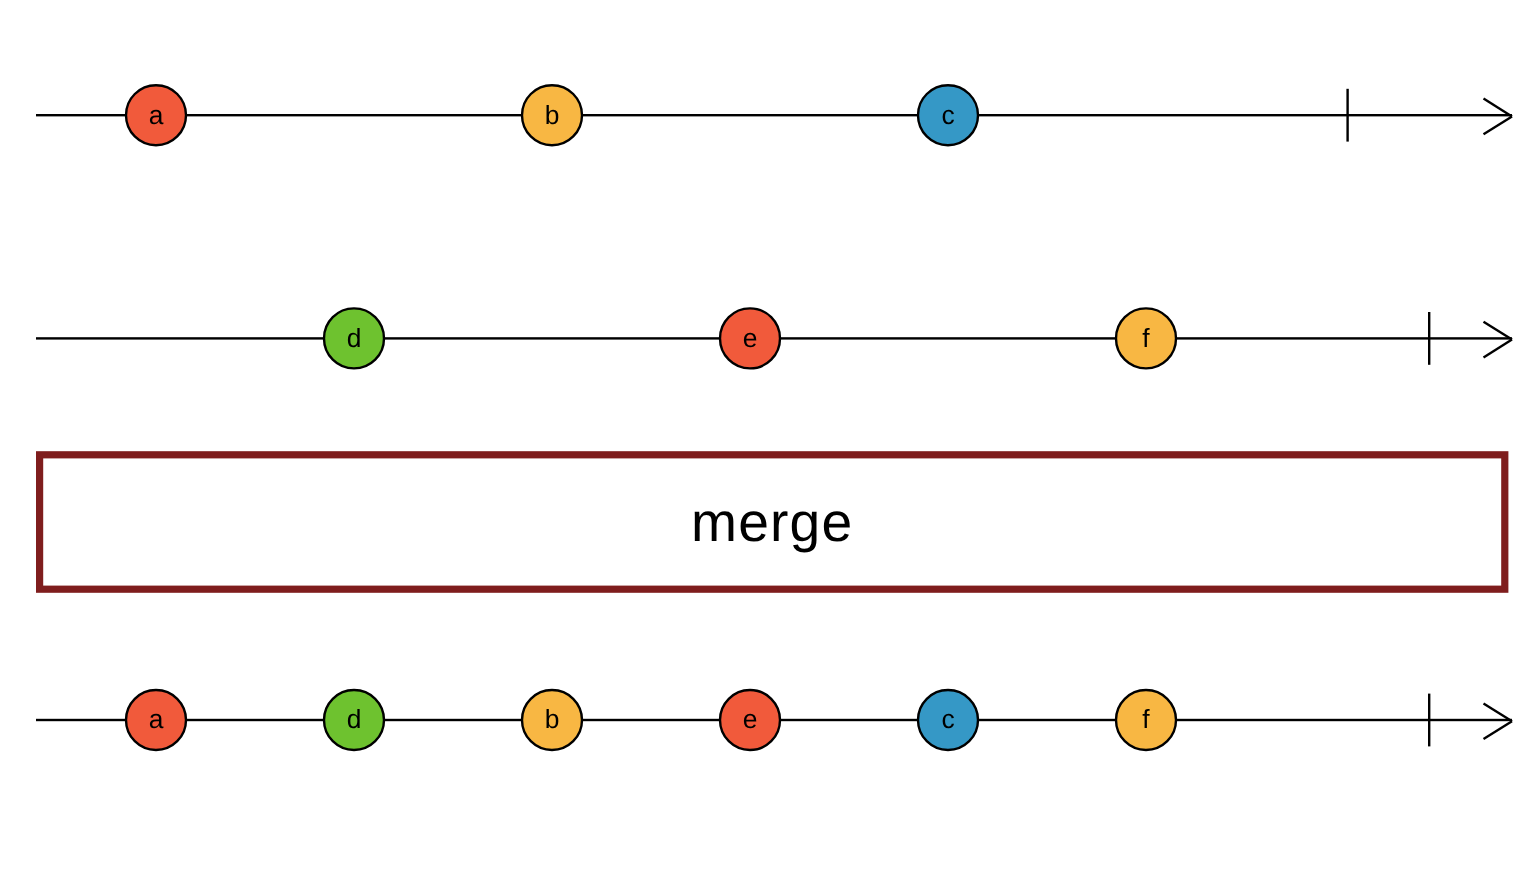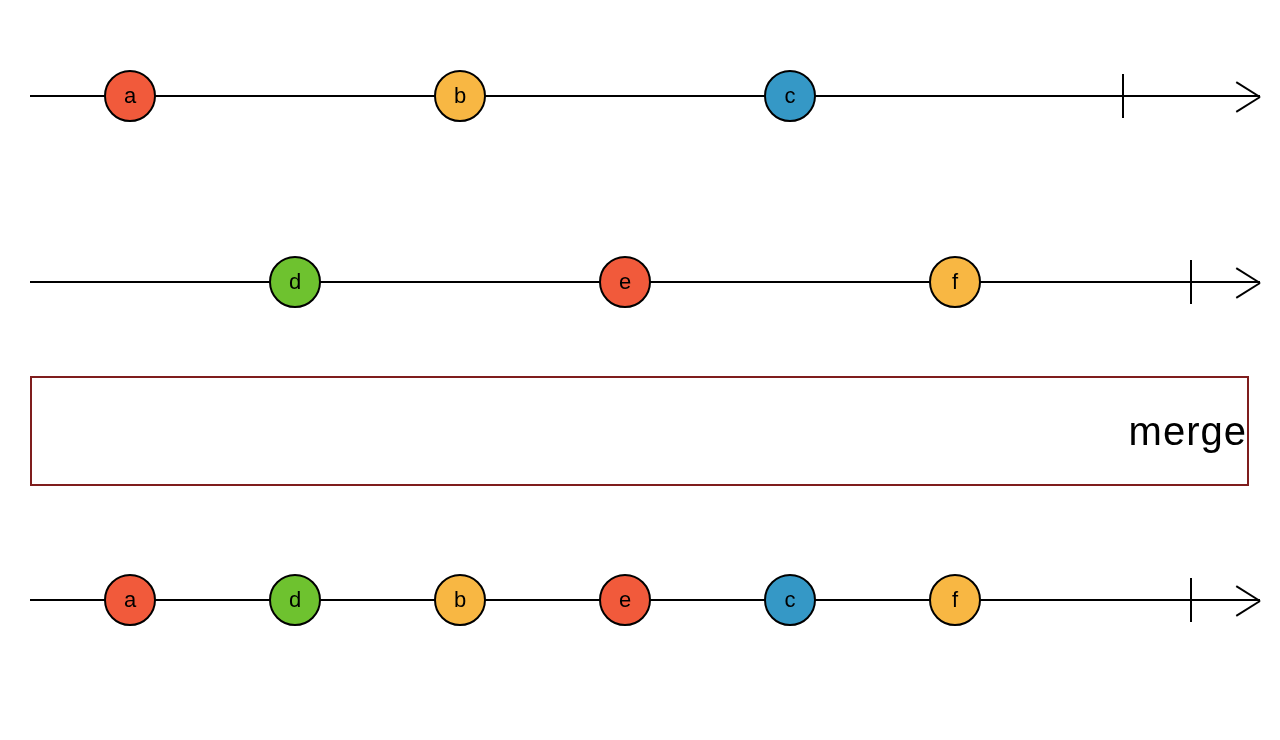--- a/index.html
+++ b/index.html
@@ -57,26 +57,26 @@
     transform: translate(-50%, -50%);
     display: flex;
     align-items: center;
     justify-content: center;
     font-size: 22px;
     color: #000;
     box-sizing: border-box;
   }
   .operator-box {
     position: absolute;
-    border: 2px solid #7f1d1d;
+    border: 6px solid #7f1d1d;
     background: #fff;
     display: flex;
     align-items: center;
-    justify-content: flex-end;
-    font-size: 40px;
+    justify-content: center;
+    font-size: 46px;
     letter-spacing: 1px;
   }
 </style>
 </head>
 <body>
 
 <div class="canvas">
 
   <div class="timeline" style="top:96px;">
     <div class="timeline-line" style="left: 30px; width: 1230px;"></div>

